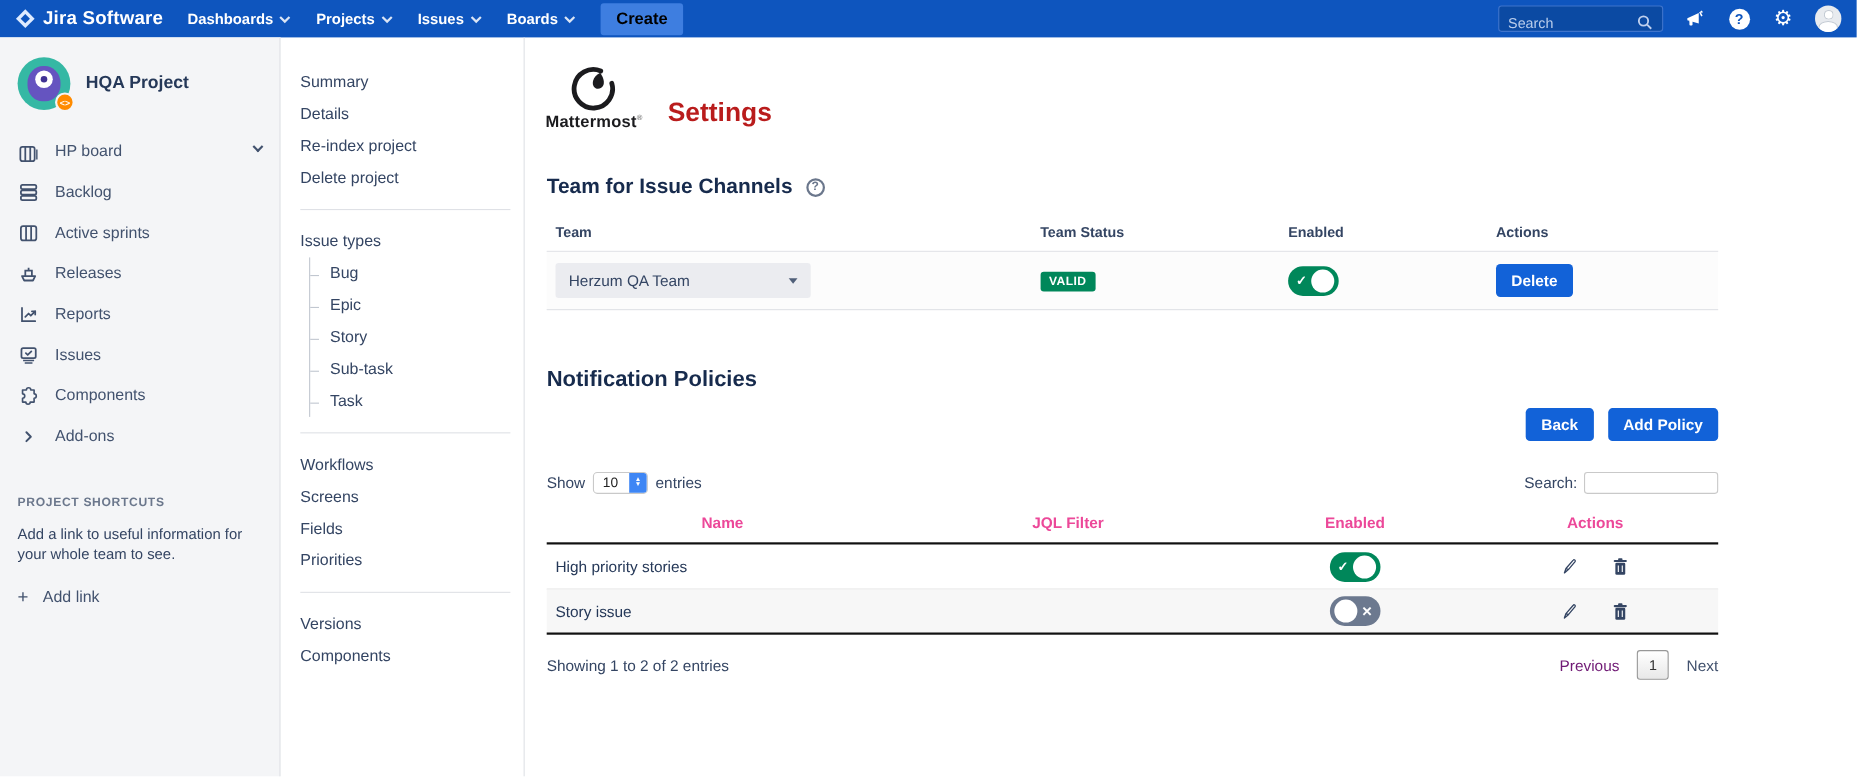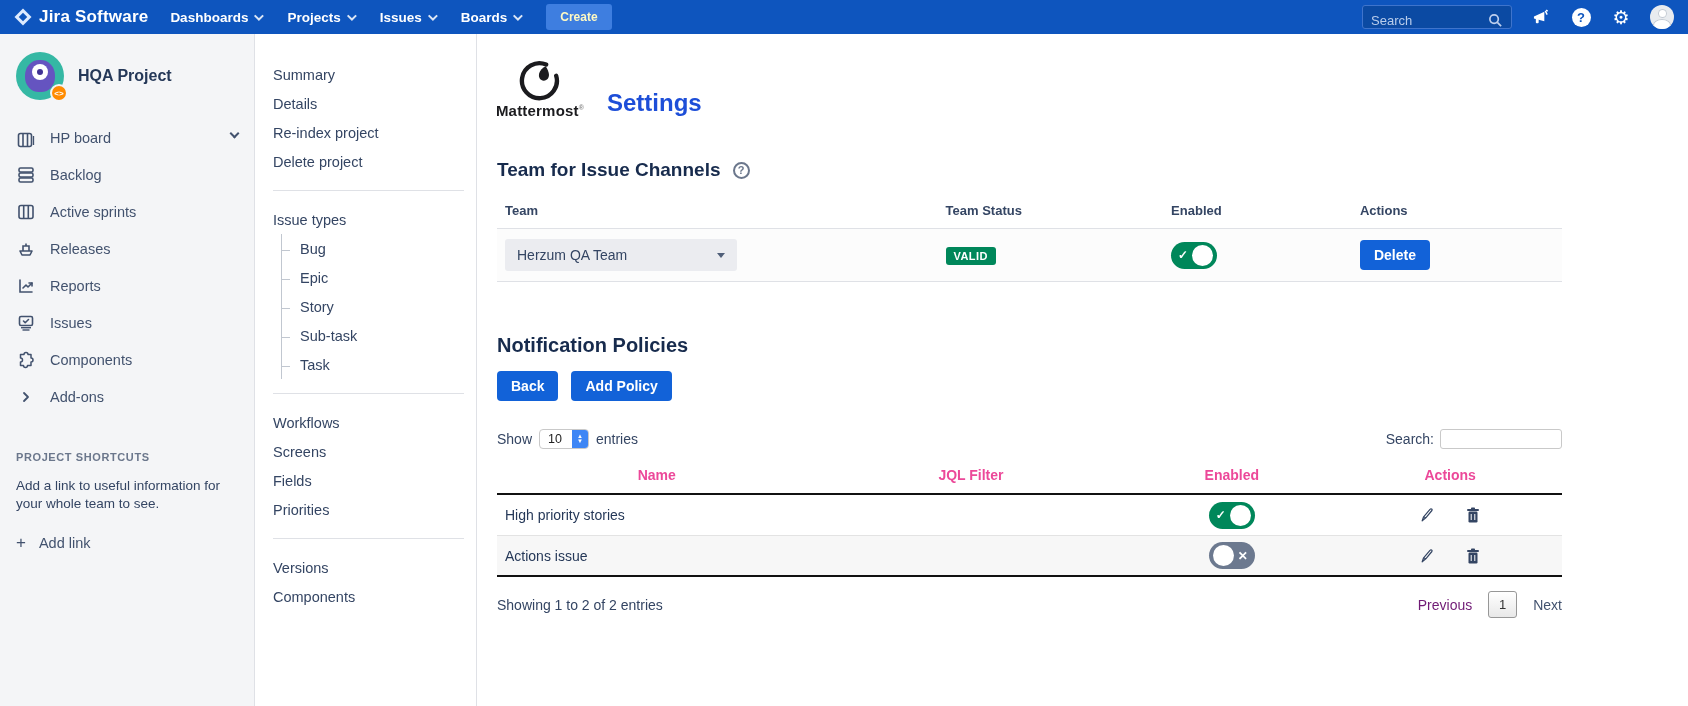--- a/index.html
+++ b/index.html
@@ -8,21 +8,21 @@
   
   .navbar { height:34px; background:#0E55BE; display:flex; align-items:center; padding:0 14px; color:#fff; }
   .brand { display:flex; align-items:center; gap:7px; margin-right:22px; }
   .brand-logo { width:18px; height:18px; position:relative; }
   .brand-logo .d1{ position:absolute; left:3px; top:3px; width:12px; height:12px; background:#DEEBFF; transform:rotate(45deg); }
   .brand-logo .d2{ position:absolute; left:6px; top:6px; width:6px; height:6px; background:#0E55BE; transform:rotate(45deg); }
   .brand-name { font-size:17px; font-weight:bold; letter-spacing:.2px; }
   .nav-menu { display:flex; align-items:center; gap:26px; font-size:13.5px; font-weight:bold; }
   .nav-menu .menu-item { display:flex; align-items:center; gap:6px; cursor:pointer; }
   .chev { width:7px; height:7px; border-right:2px solid rgba(255,255,255,.85); border-bottom:2px solid rgba(255,255,255,.85); transform:rotate(45deg) translateY(-2px); display:inline-block; }
-  .create-btn { margin-left:26px; background:#3E7EE0; color:#fef9c3; border:none; border-radius:3px; font-size:12px; font-weight:bold; padding:6px 14px; cursor:pointer; }
+  .create-btn { margin-left:26px; background:#3E7EE0; color:#000000; border:none; border-radius:3px; font-size:15px; font-weight:bold; padding:6px 14px; cursor:pointer; }
   .nav-right { margin-left:auto; display:flex; align-items:center; gap:18px; }
   .nav-search { width:150px; height:24px; background:#0B4AA3; border:1px solid #3F74CC; border-radius:3px; display:flex; align-items:flex-end; padding:0 8px; }
   .nav-search input { flex:1; background:transparent; border:none; outline:none; color:#cfe0f7; font-size:13px; width:100px; }
   .nav-search input::placeholder { color:#B9CDEB; }
   .nav-icon { width:22px; height:22px; display:flex; align-items:center; justify-content:center; cursor:pointer; }
   .help-circle { width:19px; height:19px; border-radius:50%; background:#fff; color:#0E55BE; font-weight:bold; font-size:13px; display:flex; align-items:center; justify-content:center; }
   .avatar { width:24px; height:24px; border-radius:50%; background:#E8EBEF; position:relative; overflow:hidden; }
   .avatar .head{ position:absolute; left:7.5px; top:4px; width:9px; height:9px; border-radius:50%; background:#fff; box-shadow:0 0 0 1px #c3cad3 inset;}
   .avatar .body{ position:absolute; left:3px; top:14px; width:18px; height:12px; border-radius:50%; background:#fff; box-shadow:0 0 0 1px #c3cad3 inset;}
 
@@ -61,21 +61,21 @@
   .snav-children { margin-left:8px; border-left:1px solid #C1C7D0; padding-left:0; }
   .snav-child { position:relative; padding:6.5px 0 6.5px 18px; font-size:14.5px; color:#344563; cursor:pointer; }
   .snav-child::before { content:""; position:absolute; left:0; top:16px; width:8px; height:1px; background:#C1C7D0; }
 
   
   .main-panel { flex:1; padding:26px 126px 0 20px; min-width:0; }
   .plugin-header { display:flex; align-items:flex-end; gap:24px; margin-bottom:40px; }
   .mm-logo { display:flex; flex-direction:column; align-items:center; width:86px; }
   .mm-word { font-size:15px; font-weight:bold; color:#1B1B1E; letter-spacing:.2px; }
   .mm-word sup { font-size:7px; color:#888; }
-  .plugin-title { font-size:24px; font-weight:600; color:#1d4ed8; padding-bottom:2px; }
+  .plugin-title { font-size:24px; font-weight:600; color:#b91c1c; padding-bottom:2px; }
 
   .section-heading { display:flex; align-items:center; gap:12px; font-size:19px; font-weight:bold; color:#172B4D; }
   .qmark { width:17px; height:17px; border-radius:50%; border:2px solid #6B778C; color:#6B778C; font-size:11px; font-weight:bold; display:flex; align-items:center; justify-content:center; cursor:pointer; }
 
   .team-table { margin-top:14px; }
   .team-head, .team-row { display:grid; grid-template-columns:42% 21.5% 18% 18.5%; align-items:center; }
   .team-head { font-size:13px; font-weight:bold; color:#344563; padding:8px 8px 10px 8px; border-bottom:1px solid #DFE1E6; }
   .team-row { padding:10px 8px; border-bottom:1px solid #DFE1E6; background:#FCFCFC; }
   .team-select { width:232px; height:32px; background:#EBECF0; border:none; border-radius:3px; display:flex; align-items:center; justify-content:space-between; padding:0 12px; font-size:14px; color:#344563; cursor:pointer; }
   .caret { width:0; height:0; border-left:4px solid transparent; border-right:4px solid transparent; border-top:5px solid #505F79; }
@@ -84,21 +84,21 @@
   .toggle { width:46px; height:27px; border-radius:14px; display:flex; align-items:center; padding:0 4px; cursor:pointer; }
   .toggle.on { background:#00875A; justify-content:space-between; }
   .toggle.off { background:#6C798F; justify-content:space-between; }
   .toggle .mark { color:#fff; font-size:12px; font-weight:bold; padding:0 3px; }
   .toggle .knob { width:21px; height:21px; border-radius:50%; background:#fff; flex-shrink:0; }
 
   .btn-blue { background:#1262D8; color:#fff; border:none; border-radius:4px; font-size:14px; font-weight:bold; padding:7px 14px; cursor:pointer; }
 
   
   .policies { margin-top:52px; }
-  .policies-actions { display:flex; gap:13px; margin-top:14px; }
+  .policies-actions { display:flex; justify-content:flex-end; gap:13px; margin-top:14px; }
 
   .dt-controls { display:flex; justify-content:space-between; align-items:center; margin-top:28px; font-size:14px; color:#344563; }
   .show-ctl { display:flex; align-items:center; gap:7px; }
   .pagesize { display:flex; align-items:center; border:1px solid #C9C9C9; border-radius:4px; overflow:hidden; height:20px; cursor:pointer; background:#fff; }
   .pagesize .val { font-size:12.5px; padding:0 10px 0 8px; color:#222; }
   .pagesize .stepper { width:16px; height:20px; background:#3E86F5; color:#fff; display:flex; flex-direction:column; align-items:center; justify-content:center; font-size:6px; line-height:5px; }
   .search-ctl { display:flex; align-items:center; gap:6px; }
   .search-ctl input { width:122px; height:20px; border:1px solid #C9C9C9; border-radius:3px; outline:none; padding:0 6px; font-size:13px; }
 
   .dt-table { margin-top:10px; }
@@ -408,21 +408,21 @@
                       <rect x="1" y="2" width="12" height="2" rx="1" fill="#344563"></rect>
                       <rect x="5" y="0.5" width="4" height="2" rx="0.8" fill="#344563"></rect>
                       <line x1="5.2" y1="7" x2="5.2" y2="13" stroke="#fff" stroke-width="1"></line>
                       <line x1="8.8" y1="7" x2="8.8" y2="13" stroke="#fff" stroke-width="1"></line>
                     </svg>
                 </span>
               </div>
             </div>
 
             <div class="dt-row">
-              <div class="cell-name">Actions issue</div>
+              <div class="cell-name">Story issue</div>
               <div class="cell-name"></div>
               <div class="cell-center">
                 <div class="toggle off">
                   <span class="knob"></span>
                   <span class="mark">✕</span>
                 </div>
               </div>
               <div class="row-actions">
                 <span class="icon-btn">
                   <svg width="15" height="16" viewBox="0 0 15 16">

